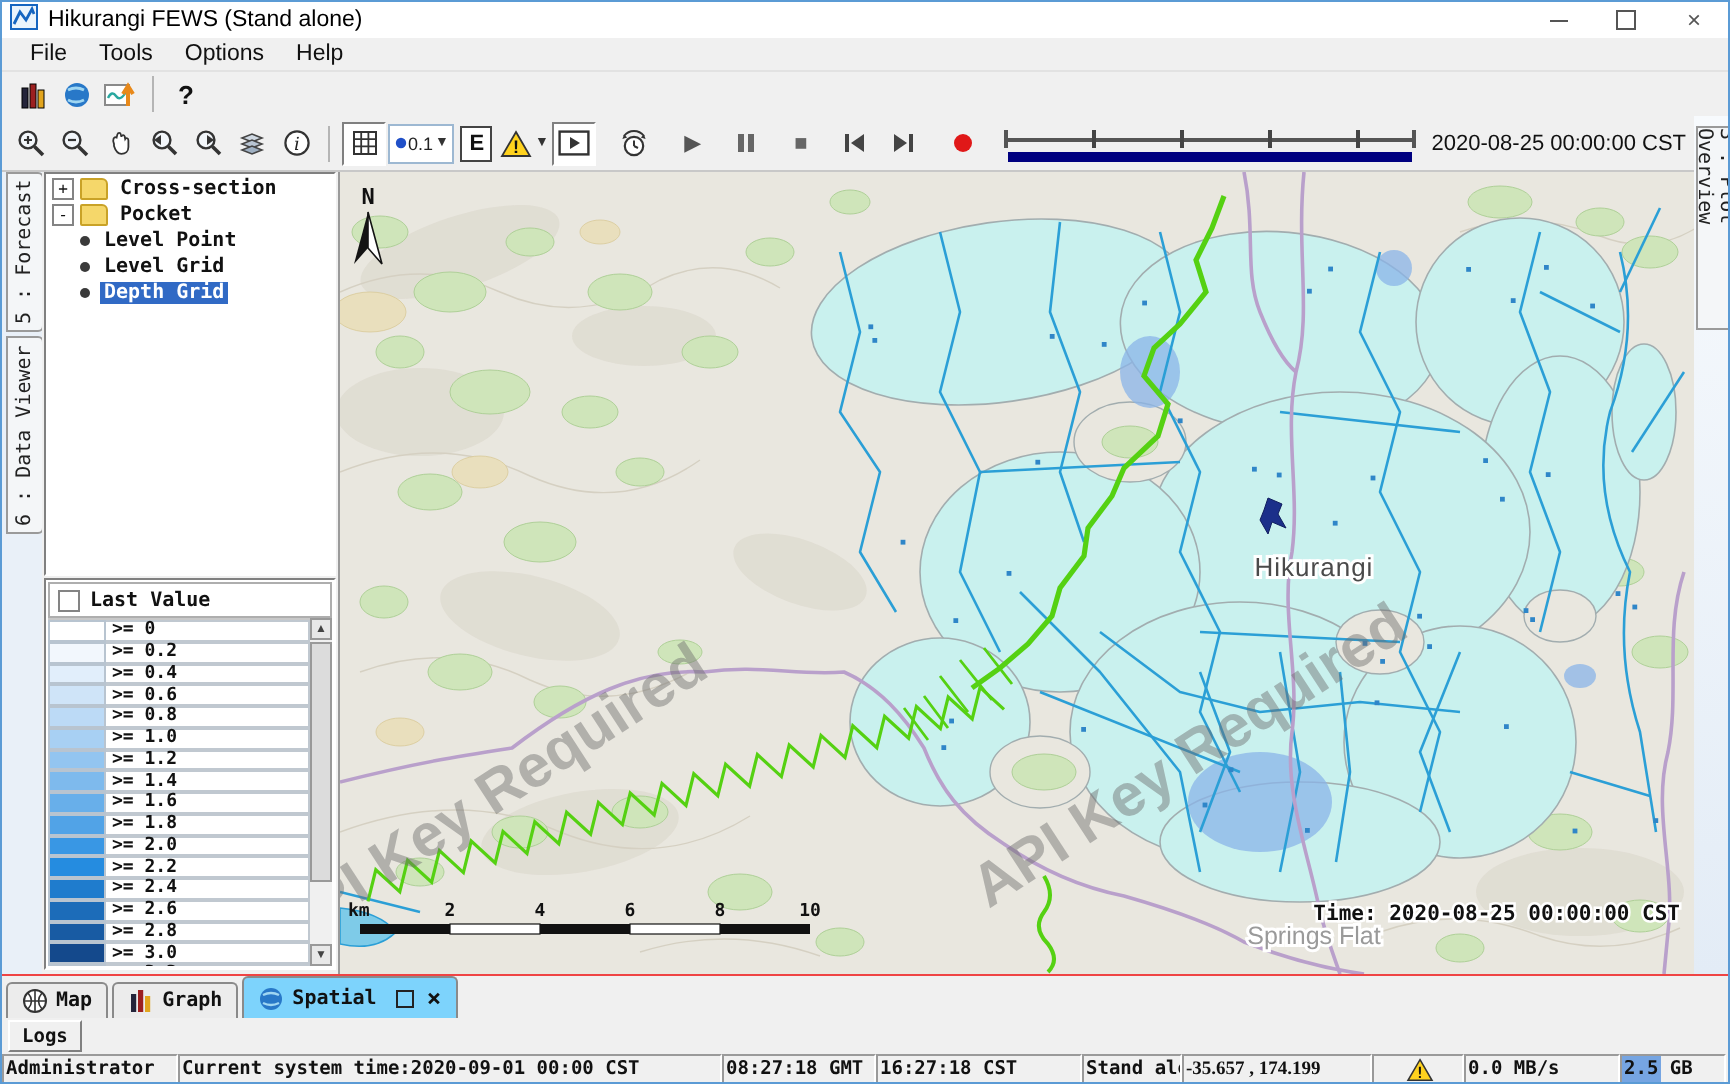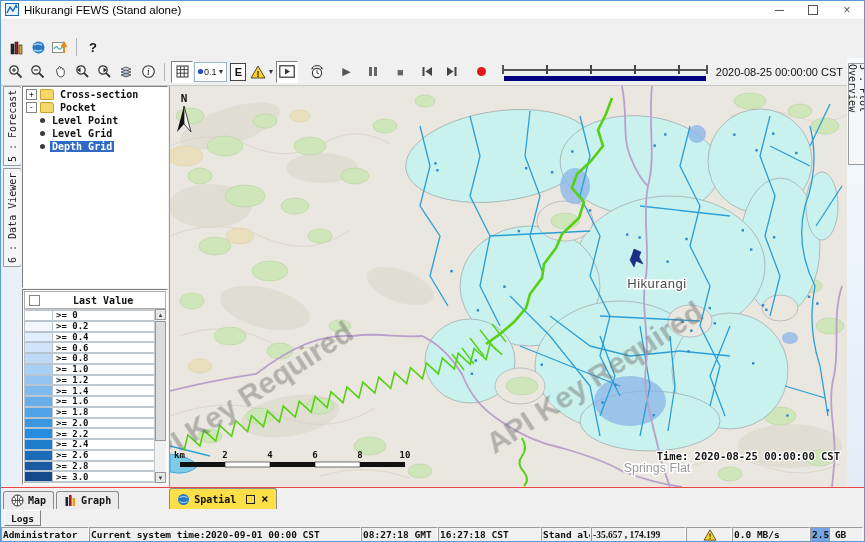--- a/index.html
+++ b/index.html
@@ -53,37 +53,37 @@
   .tree-row{display:flex;align-items:center;height:12px;margin:1px 0 1px 3px;font-family:"DejaVu Sans Mono",monospace;font-size:10px;font-weight:bold;white-space:nowrap;}
   .expander{width:9px;height:9px;border:1px solid #848484;background:#fff;display:flex;align-items:center;justify-content:center;font-size:8px;line-height:7px;margin-right:3px;font-weight:normal;}
   .tree-indent{width:12px;}
   .folder{width:12px;height:9px;background:#f5d76a;border:1px solid #c9a227;border-radius:1px 3px 1px 1px;margin-right:4px;}
   .bullet{width:5px;height:5px;border-radius:50%;background:#3a3a3a;margin:0 5px 0 2px;}
   .tree-label{padding:0 2px;}
   .tree-label.selected{background:#316ac5;color:#fff;}
 
   
   #legend-panel{position:absolute;left:1px;top:203px;width:146px;height:196px;background:#fff;border:1px solid #808080;border-color:#808080 #fff #fff #808080;box-sizing:border-box;}
-  #legend-header{height:16px;display:flex;align-items:center;border:1px solid #aeaeae;margin:1px;background:#fff;font-family:"DejaVu Sans Mono",monospace;font-size:10px;font-weight:bold;gap:28px;}
+  #legend-header{height:16px;display:flex;align-items:center;border:1px solid #aeaeae;margin:1px;background:#fff;font-family:"DejaVu Sans Mono",monospace;font-size:10px;font-weight:bold;}
   #legend-checkbox{width:9px;height:9px;border:1px solid #848484;background:#fff;margin:0 5px 0 4px;}
   #legend-list{position:absolute;left:1px;top:19px;right:12px;bottom:1px;overflow:hidden;border-top:1px solid #c8c8c8;}
   .legend-row{display:flex;height:10.75px;box-sizing:border-box;}
   .legend-swatch{width:29px;border:1px solid #b8c4d0;box-sizing:border-box;}
   .legend-value{flex:1;border:1px solid #c0c8d0;border-left:none;box-sizing:border-box;font-family:"DejaVu Sans Mono",monospace;font-size:9px;font-weight:bold;padding-left:3px;display:flex;align-items:center;}
   #legend-scroll{position:absolute;top:19px;right:1px;bottom:1px;width:11px;background:#f0f0f0;}
   .scroll-arrow{position:absolute;left:0;width:11px;height:11px;background:#e8e8e8;border:1px solid #999;box-sizing:border-box;font-size:6px;display:flex;align-items:center;justify-content:center;color:#444;}
   #legend-thumb{position:absolute;left:0;top:12px;width:11px;height:120px;background:#dcdcdc;border:1px solid #999;box-sizing:border-box;}
 
   
   #map{position:absolute;left:168px;top:85px;width:678px;height:401px;background:#e9e7df;border-left:1px solid #9a9a9a;box-sizing:border-box;overflow:hidden;}
 
   
   #bottom-tabbar{position:absolute;left:0;top:486px;width:100%;height:22px;background:#f0f0f0;display:flex;align-items:flex-end;padding-left:2px;box-sizing:border-box;border-top:1px solid #ef4444;}
   .btab{display:flex;align-items:center;gap:4px;border:1px solid #8a8a8a;border-bottom:none;border-radius:3px 3px 0 0;background:#ececec;height:17px;padding:0 7px;margin-right:2px;font-family:"DejaVu Sans Mono",monospace;font-size:10px;font-weight:bold;}
-  .btab.active{background:#fde047;height:20px;margin-left:48px;}
+  .btab.active{background:#7dd3fc;height:20px;}
   .tab-max{width:7px;height:7px;border:1.5px solid #222;display:inline-block;margin-left:6px;}
   .tab-close{font-size:12px;font-weight:bold;color:#111;margin-left:2px;}
   #logs-row{position:absolute;left:0;top:508px;width:100%;height:17px;background:#f0f0f0;}
   #logs-btn{position:absolute;left:3px;top:1px;height:14px;padding:0 6px;background:#f0f0f0;display:flex;align-items:center;font-family:"DejaVu Sans Mono",monospace;font-size:9.5px;font-weight:bold;}
 
   
   #statusbar{position:absolute;left:0;top:525px;width:100%;height:17px;display:flex;background:#f0f0f0;}
   .scell{height:15px;margin-top:1px;border:1px solid;border-color:#9a9a9a #fff #fff #9a9a9a;box-sizing:border-box;font-family:"DejaVu Sans Mono",monospace;font-size:9.5px;font-weight:bold;display:flex;align-items:center;padding-left:1px;white-space:nowrap;overflow:hidden;color:#111;}
   #cell-user{width:88px;}
   #cell-systime{width:272px;}
@@ -112,20 +112,26 @@
       <span class="winbtn">
           <span class="minglyph"></span>
         </span>
       <span class="winbtn">
           <span class="maxglyph"></span>
         </span>
       <span class="winbtn">×</span>
     </div>
   </div>
 
+  <div id="menubar">
+    <span class="menu-item">File</span>
+    <span class="menu-item">Tools</span>
+    <span class="menu-item">Options</span>
+    <span class="menu-item">Help</span>
+  </div>
 
   <div id="toolbar1">
     <span class="tbtn">
       <svg width="15" height="15" viewBox="0 0 15 15">
           <rect x="2" y="4" width="3" height="10" fill="#24243a" stroke="#000" stroke-width="0.5"></rect>
           <rect x="6" y="2" width="3" height="12" fill="#9c2020" stroke="#000" stroke-width="0.5"></rect>
           <rect x="10" y="5" width="3" height="9" fill="#e2a51e" stroke="#000" stroke-width="0.5"></rect>
         </svg>
     </span>
     <span class="tbtn">

